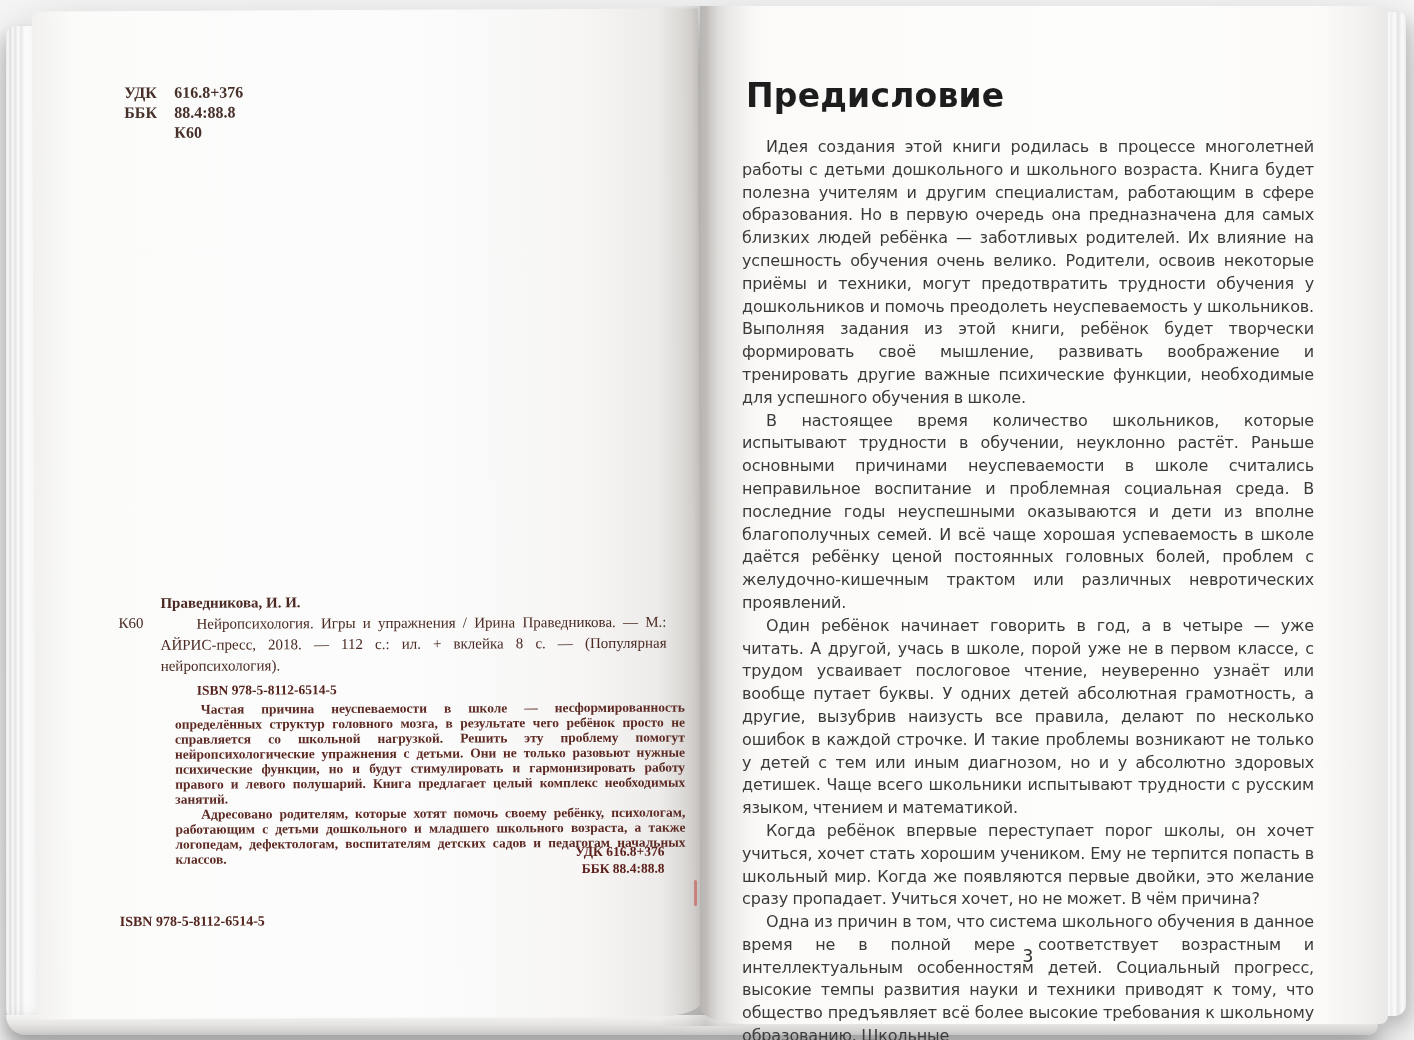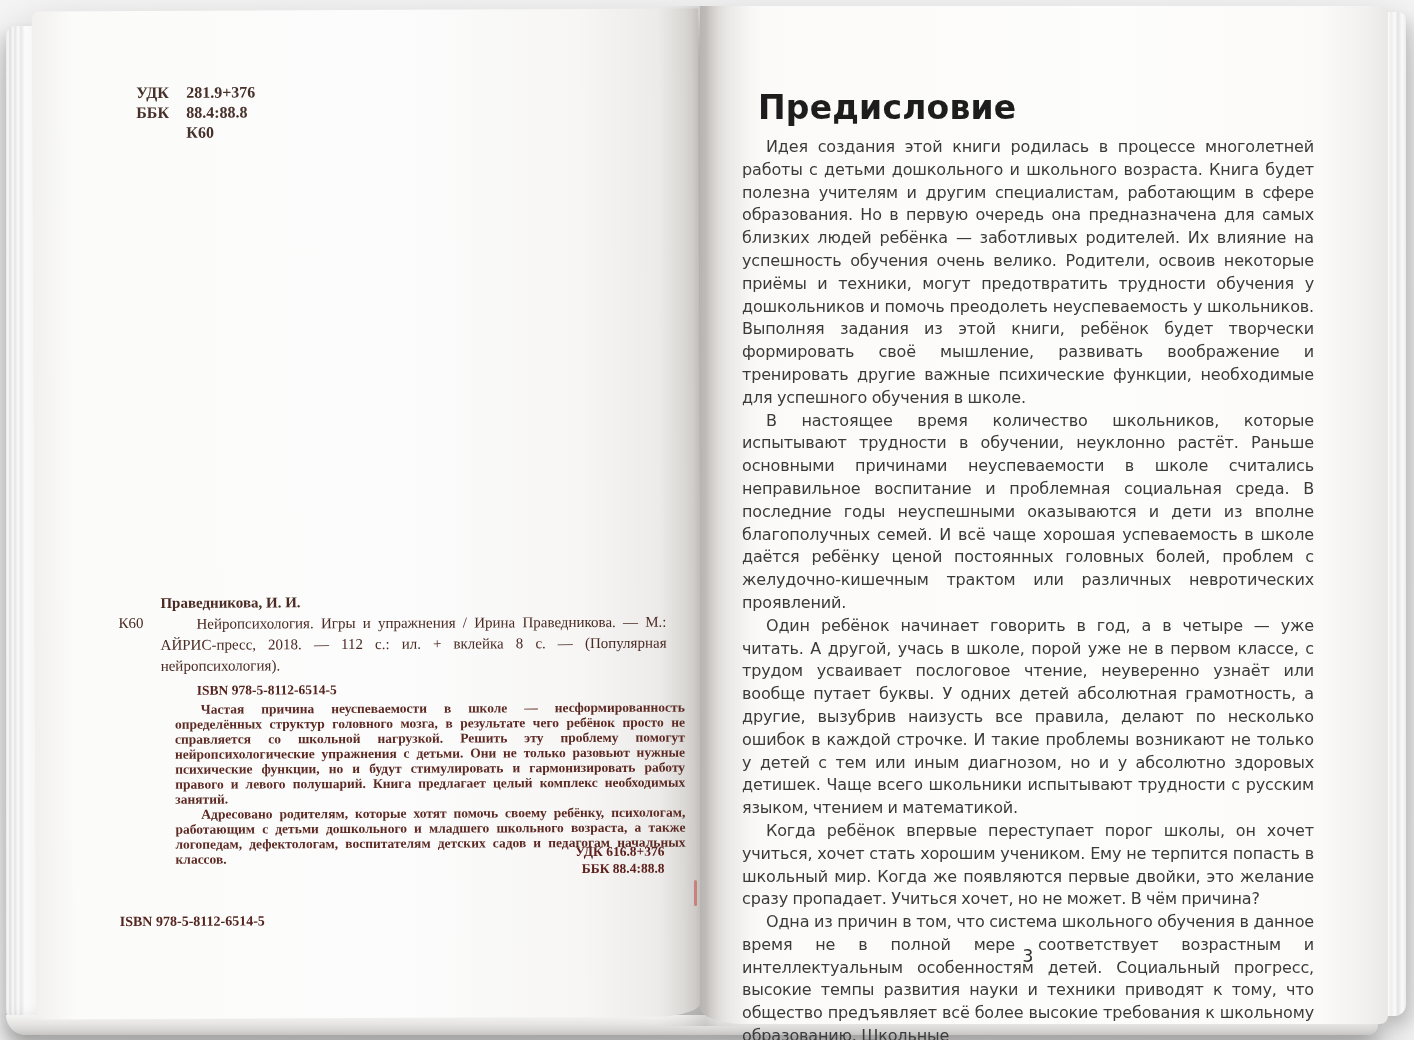--- a/index.html
+++ b/index.html
@@ -30,21 +30,21 @@
     transform:rotate(-0.25deg);}
   .page-right{left:700px;width:688px;top:6px;bottom:16px;
     background:linear-gradient(90deg,#c9c7c5 0%,#e1dfdd 1.5%,#f1f0ee 4%,#fbfaf9 9%,#fdfdfc 60%,#fbfaf9 90%,#f2f0ef 97%,#eae8e6 100%);
     border-radius:0 6px 8px 0;border-bottom-left-radius:46px 16px;}
   .spine-shade{position:absolute;left:658px;width:92px;top:6px;bottom:14px;pointer-events:none;
     background:linear-gradient(90deg,rgba(60,50,45,0) 0%,rgba(60,50,45,0.05) 28%,rgba(60,50,45,0.13) 46%,rgba(60,50,45,0.16) 52%,rgba(60,50,45,0.06) 66%,rgba(60,50,45,0) 100%);}
   .red-mark{position:absolute;left:694px;top:880px;width:3px;height:26px;
     background:rgba(195,70,65,0.55);border-radius:2px;}
 
   
-  .udc-top{position:absolute;left:104px;top:72px;font-size:16px;font-weight:bold;
+  .udc-top{position:absolute;left:92px;top:72px;font-size:16px;font-weight:bold;
     color:#463029;line-height:20px;}
   .udc-top .row{display:flex;}
   .udc-top .lbl{width:50px;}
   .catalog{position:absolute;left:84px;top:582px;width:548px;color:#4a2a22;}
   .catalog .author{margin-left:42px;font-weight:bold;font-size:15px;line-height:21px;}
   .catalog .entry-row{position:relative;}
   .catalog .code{position:absolute;left:0;top:1px;font-size:15px;}
   .catalog .entry{margin:0 0 0 42px;font-size:15px;line-height:21px;
     text-indent:36px;text-align:justify;}
   .catalog .isbn{margin:6px 0 0 78px;font-weight:bold;font-size:13.5px;color:#56241e;}
@@ -52,21 +52,21 @@
     font-size:13.5px;line-height:15px;color:#5d2a23;font-weight:600;}
   .annotation p{margin:0;text-indent:26px;text-align:justify;}
   .udc-bottom{position:absolute;right:37px;top:834px;text-align:right;
     font-weight:bold;font-size:13.5px;line-height:17px;color:#5c211c;}
   .footer-isbn{position:absolute;left:84px;top:903px;font-weight:bold;
     font-size:14px;color:#54251f;}
   .copyright{position:absolute;left:440px;top:893px;width:196px;text-align:center;
     font-size:13.5px;line-height:15.5px;font-weight:600;color:#5a2620;}
 
   
-  .heading{position:absolute;left:42px;top:66px;margin:16px;
+  .heading{position:absolute;left:42px;top:66px;margin:4px;
     font-family:"DejaVu Sans",sans-serif;font-size:33px;font-weight:600;
     letter-spacing:0.2px;color:#1d1d1d;}
   .body-text{position:absolute;left:42px;top:130px;width:572px;
     font-family:"DejaVu Sans",sans-serif;font-size:16px;line-height:22.8px;
     color:#3b3b3b;letter-spacing:-0.15px;word-spacing:-0.5px;}
   .body-text p{margin:0;text-indent:24px;text-align:justify;}
   .page-number{position:absolute;left:42px;top:940px;width:572px;text-align:center;
     font-family:"DejaVu Sans",sans-serif;font-size:17px;color:#2f2f2f;}
 </style>
 </head>
@@ -77,21 +77,21 @@
 
     <div class="stack-left"></div>
     <div class="stack-bottom"></div>
     <div class="stack-right"></div>
 
     <div class="page page-left">
 
       <div class="udc-top">
         <div class="row">
           <span class="lbl">УДК</span>
-          <span>281.9+376</span>
+          <span>616.8+376</span>
         </div>
         <div class="row">
           <span class="lbl">ББК</span>
           <span>88.4:88.8</span>
         </div>
         <div class="row">
           <span class="lbl"></span>
           <span>К60</span>
         </div>
       </div>

